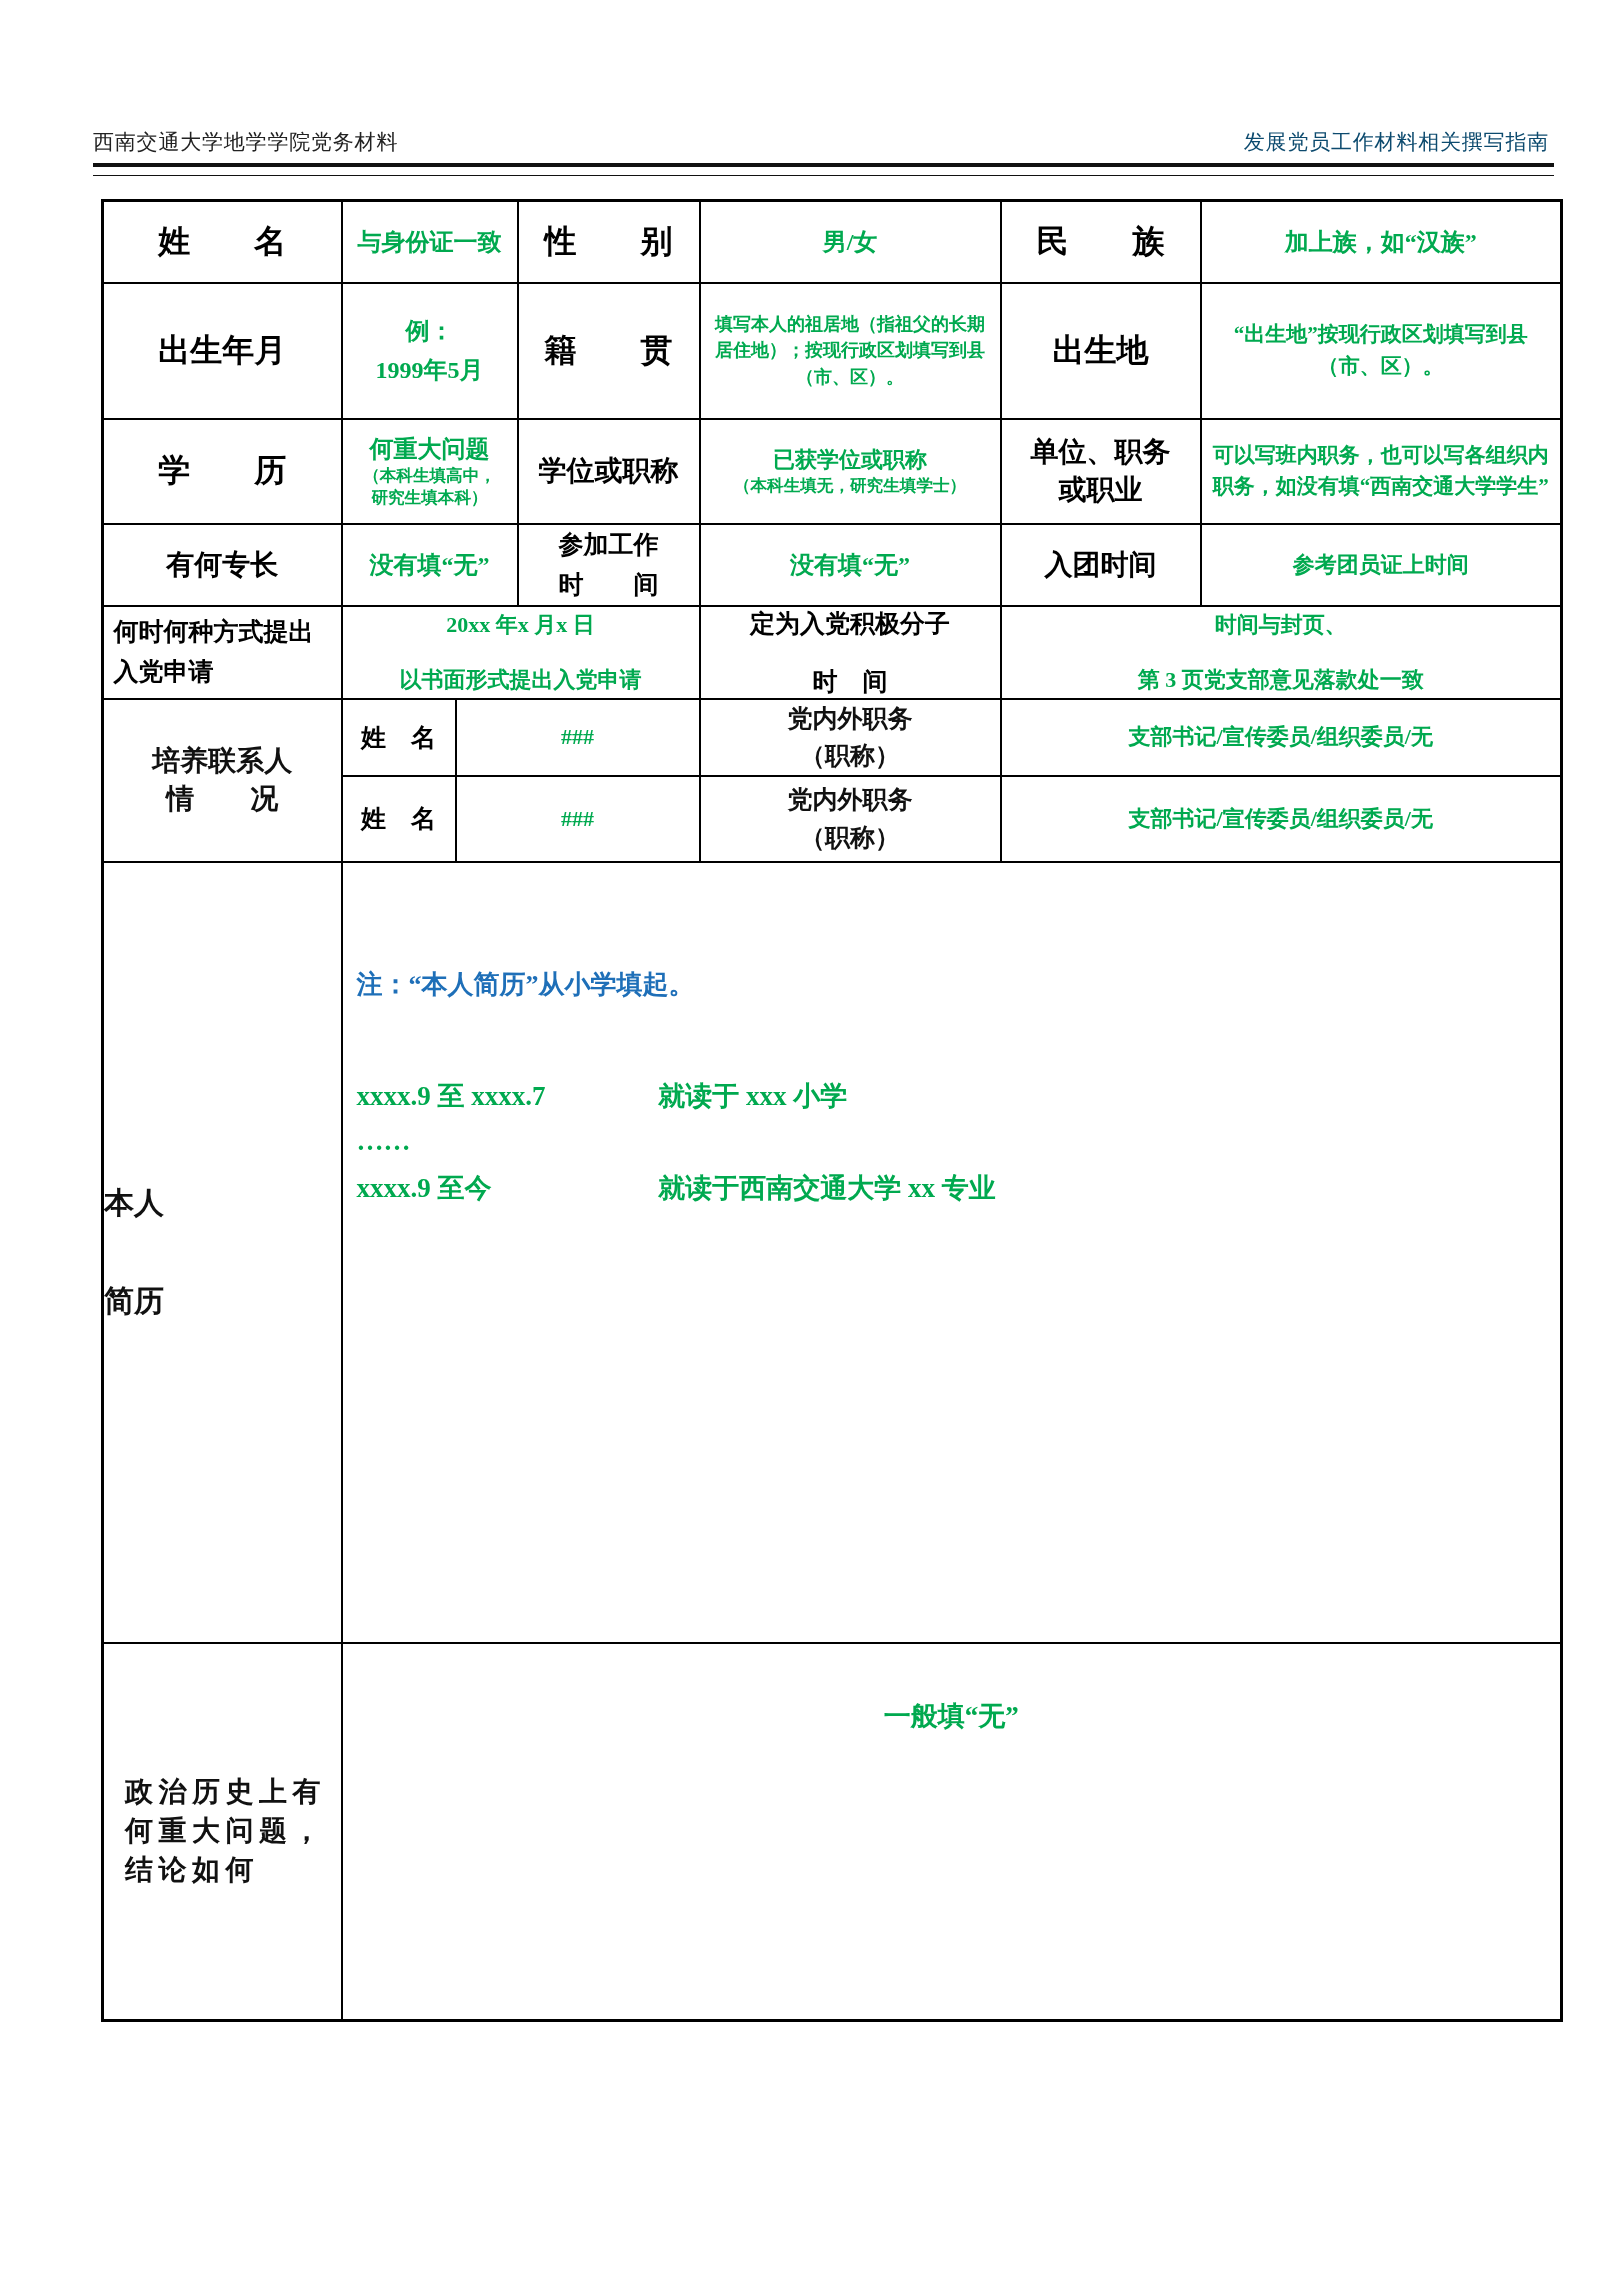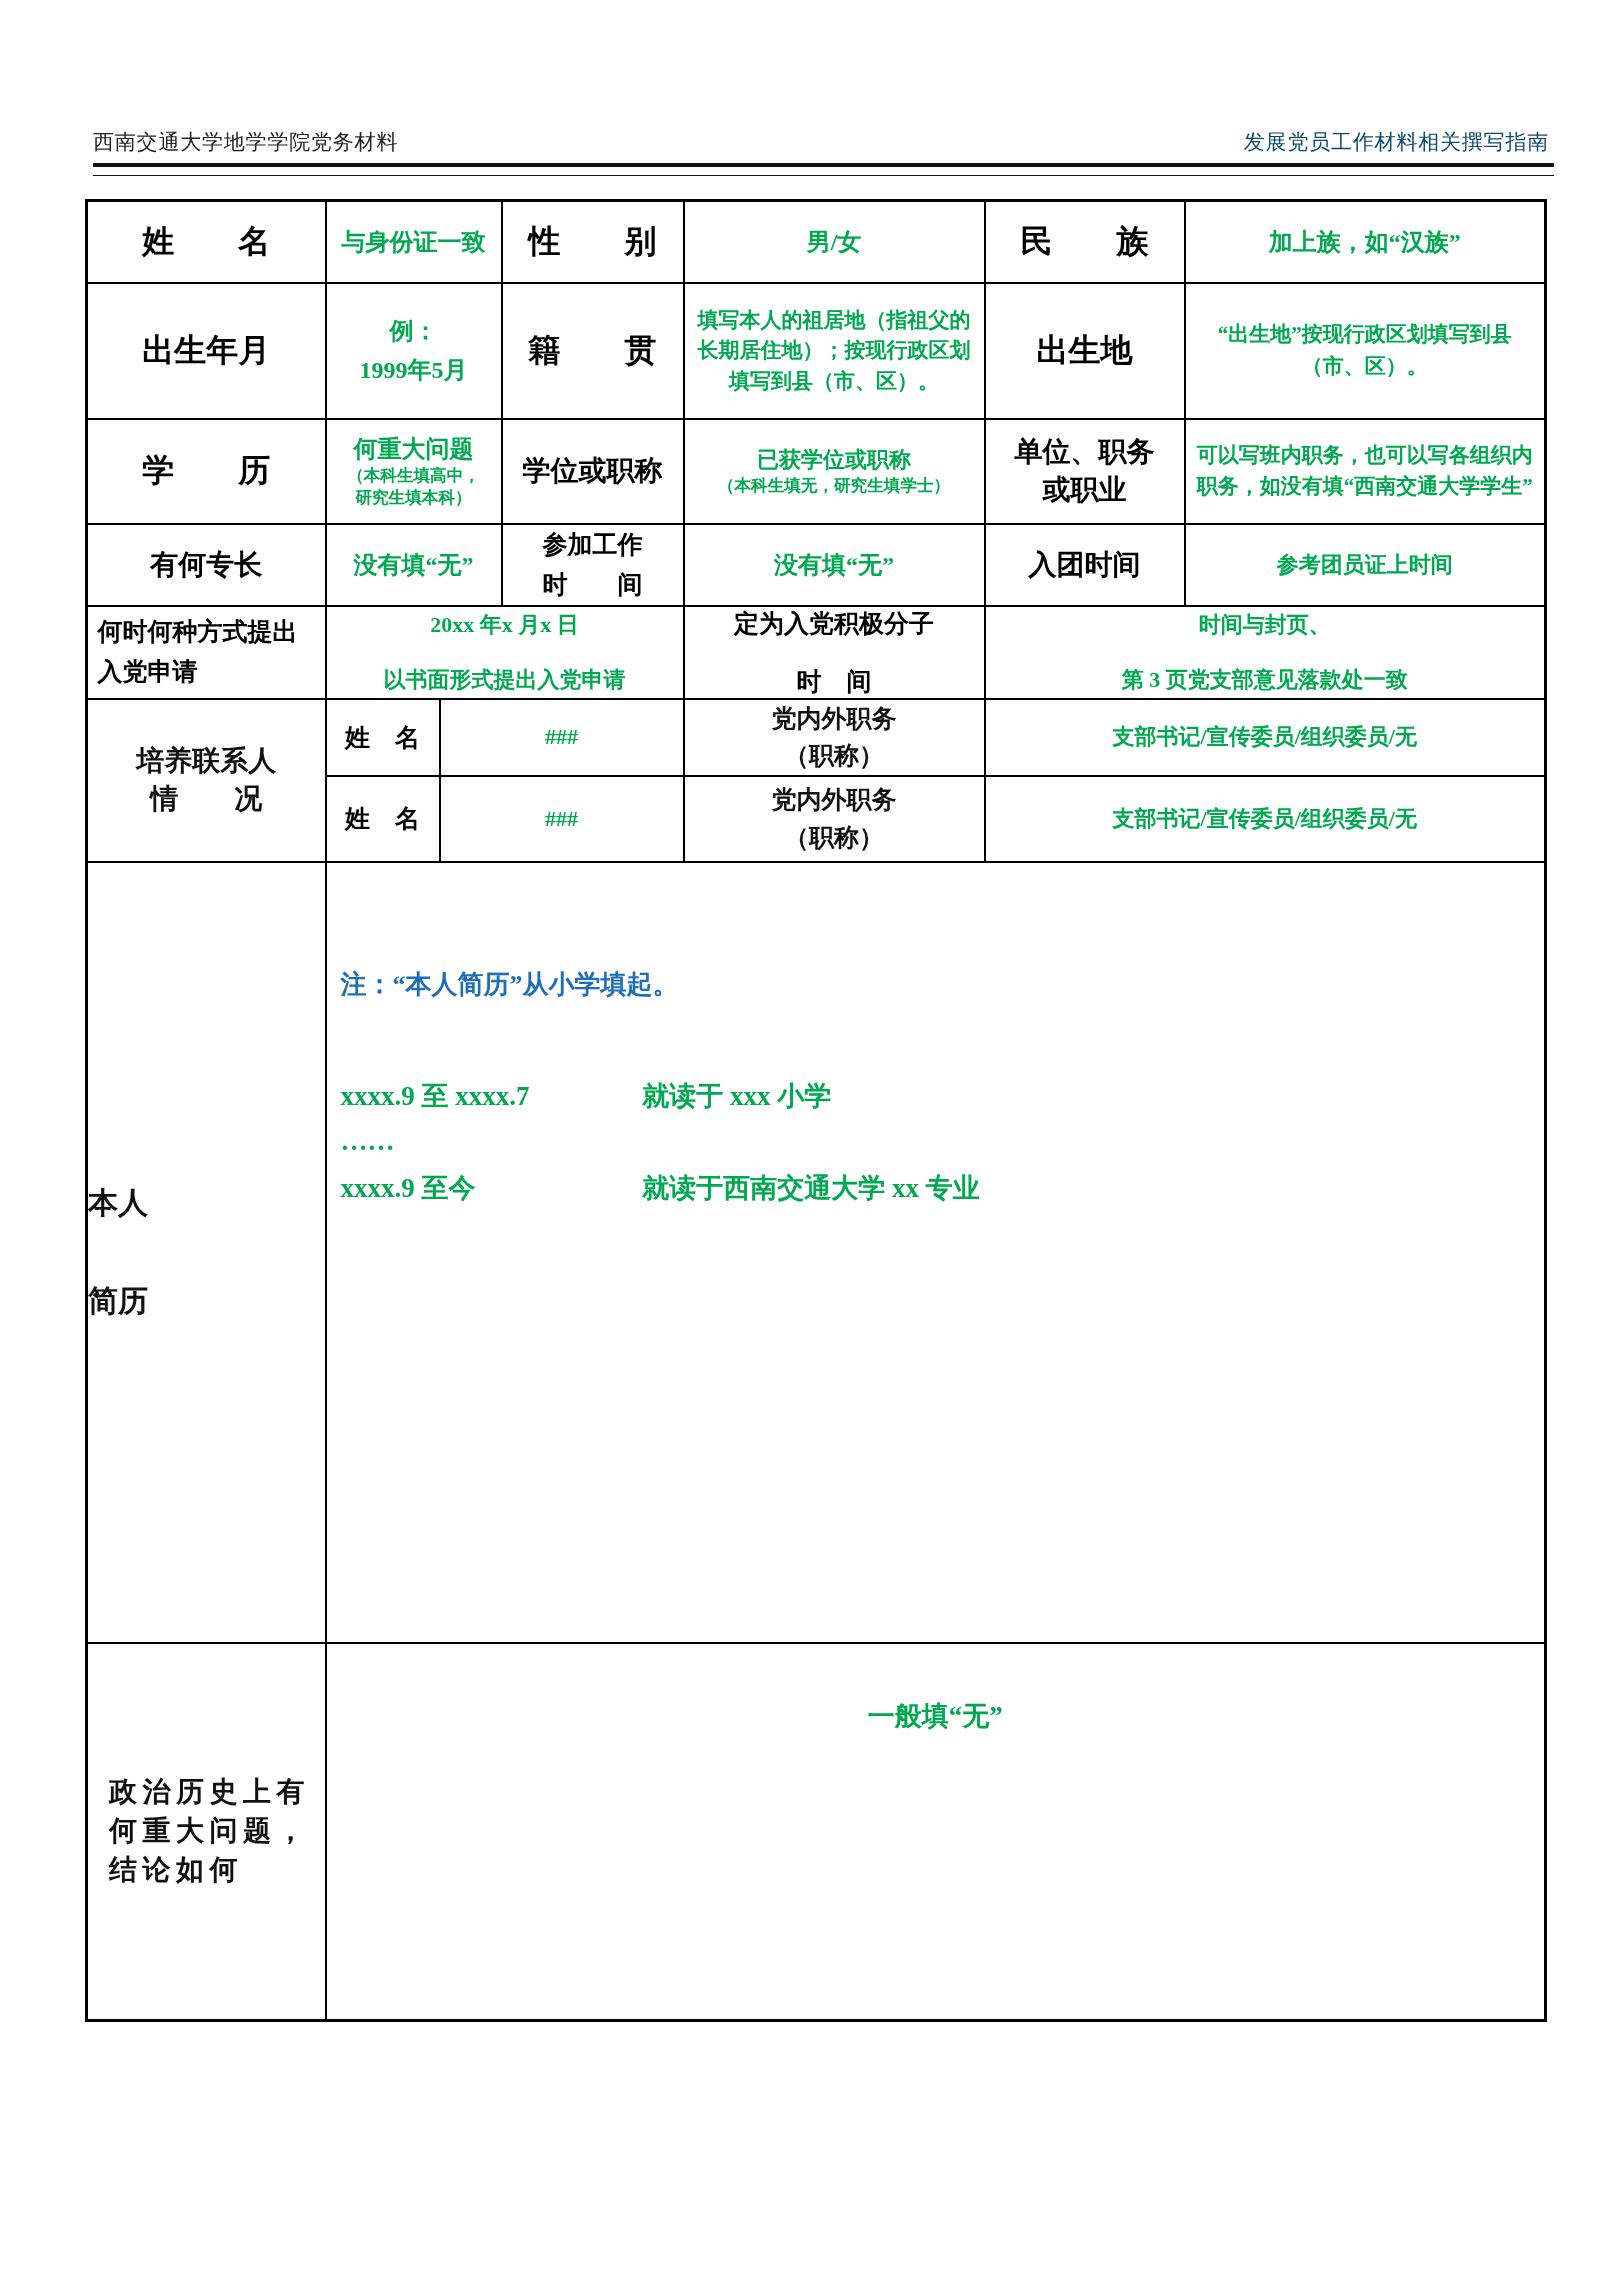--- a/index.html
+++ b/index.html
@@ -9,33 +9,33 @@
     overflow:hidden;
   }
   
   .hdr-left{position:absolute;left:93px;top:128px;font-size:21px;color:#222;letter-spacing:0.8px;}
   .hdr-right{position:absolute;right:67px;top:128px;font-size:21px;color:#0c4a6e;letter-spacing:0.8px;}
   .hdr-rule{position:absolute;left:93px;right:62px;top:163px;height:8px;
     border-top:4.7px solid #111;border-bottom:1.6px solid #111;}
   
   .footer{position:absolute;left:0;top:2091px;width:100%;text-align:center;font-size:24px;color:#111;}
   
-  .tbl-wrap{position:absolute;left:85px;top:199px;}
+  .tbl-wrap{position:absolute;left:101px;top:199px;}
   table{border-collapse:collapse;table-layout:fixed;width:1462px;}
   td{border:2.4px solid #000;padding:0;vertical-align:middle;text-align:center;overflow:hidden;}
   table{border:3.2px solid #000;}
   .lab{font-size:32px;font-weight:600;color:#000;}
   .lab-m{font-size:28px;font-weight:600;color:#000;}
   .lab-s{font-size:25px;font-weight:600;color:#000;}
   .green{color:var(--green);font-weight:700;}
   .blue{color:var(--blue);font-weight:700;}
   .g30{font-size:24px;}
   .g28{font-size:22px;}
   .g27{font-size:21px;line-height:1.5;}
-  .g24{font-size:21px;line-height:1.45;}
+  .g24{font-size:18px;line-height:1.45;}
   .g21{font-size:16.6px;}
   .pad{padding:4.7px 9.5px;}
   .two-line div{line-height:1.6;}
   .spread{display:flex;flex-direction:column;justify-content:flex-end;height:100%;}
   .left-cell{text-align:left;padding-left:9.5px;}
   
   .resume-label{display:flex;flex-direction:column;justify-content:center;align-items:flex-start;gap:57px;font-size:30px;font-weight:600;}
   .resume-content{vertical-align:top;text-align:left;margin-left:32px;}
   .resume-note{margin:104px 0 0 14px;font-size:26px;}
   .resume-line{margin:12.6px 0 0 14px;font-size:27px;}

